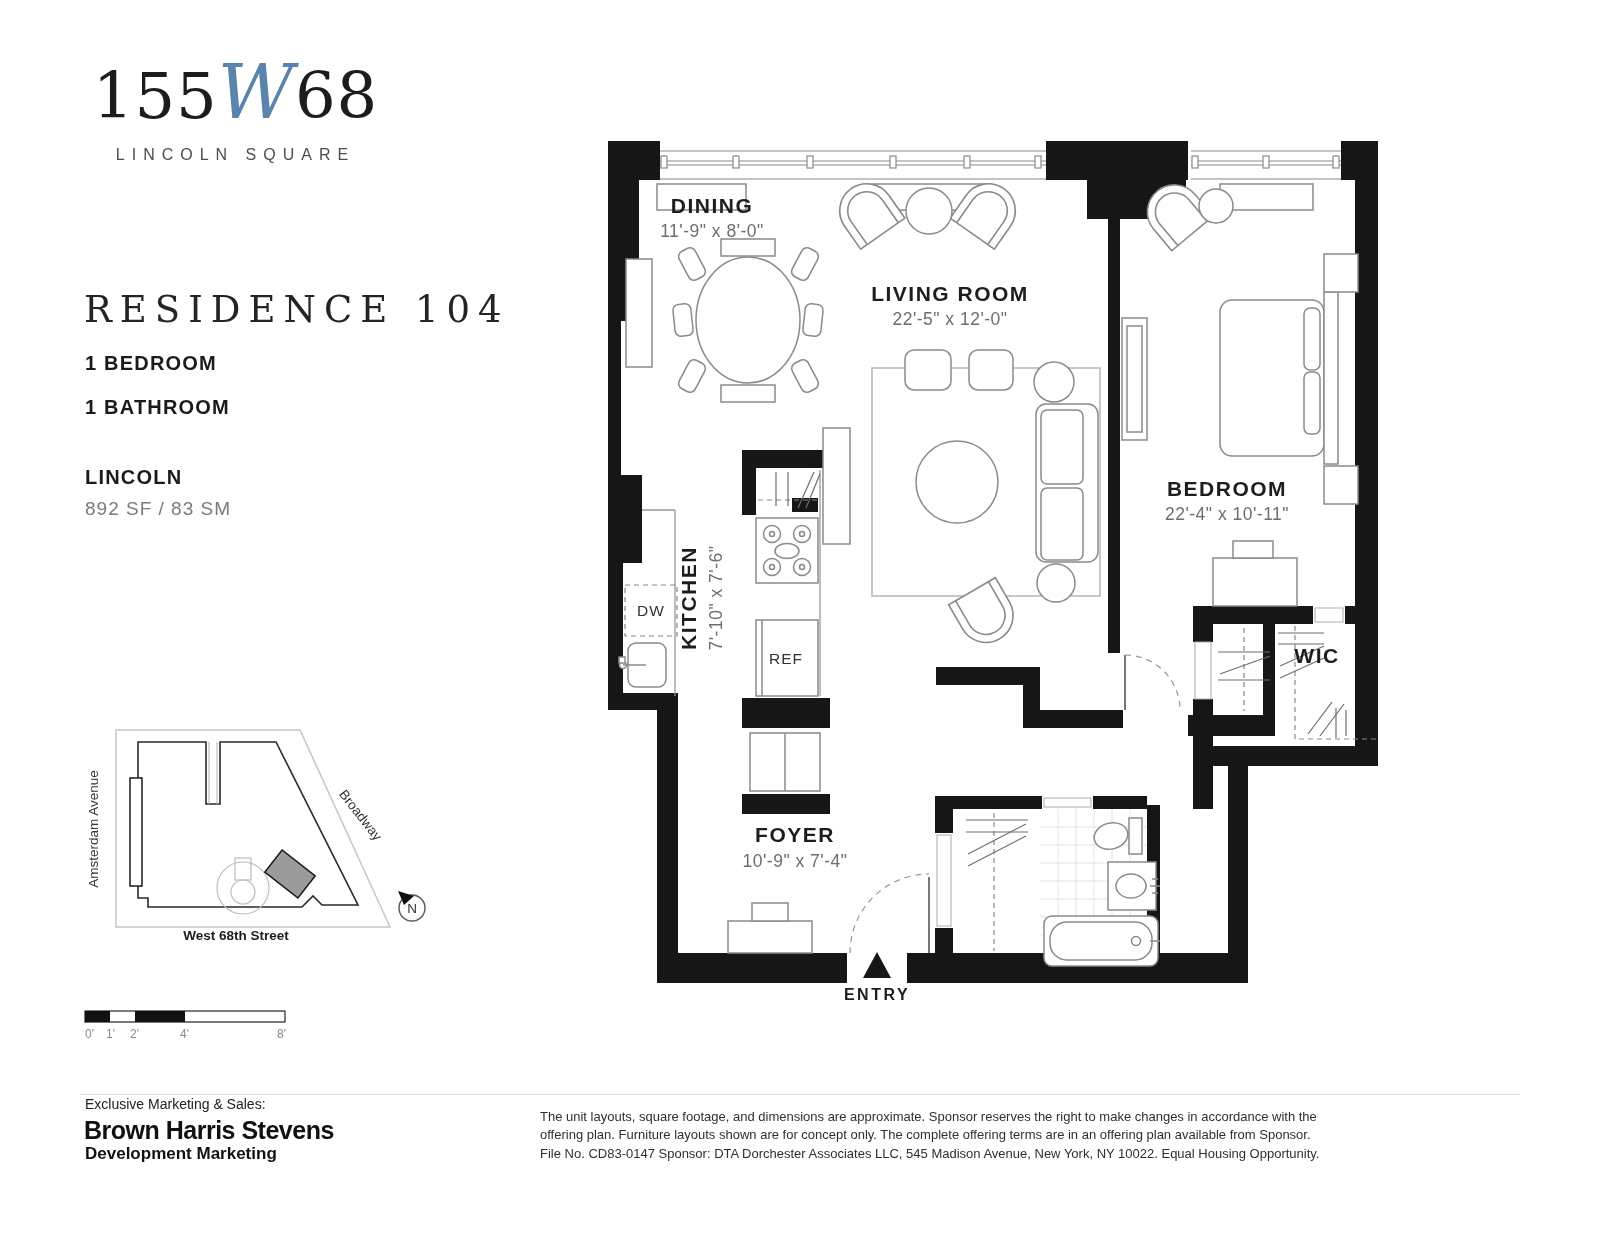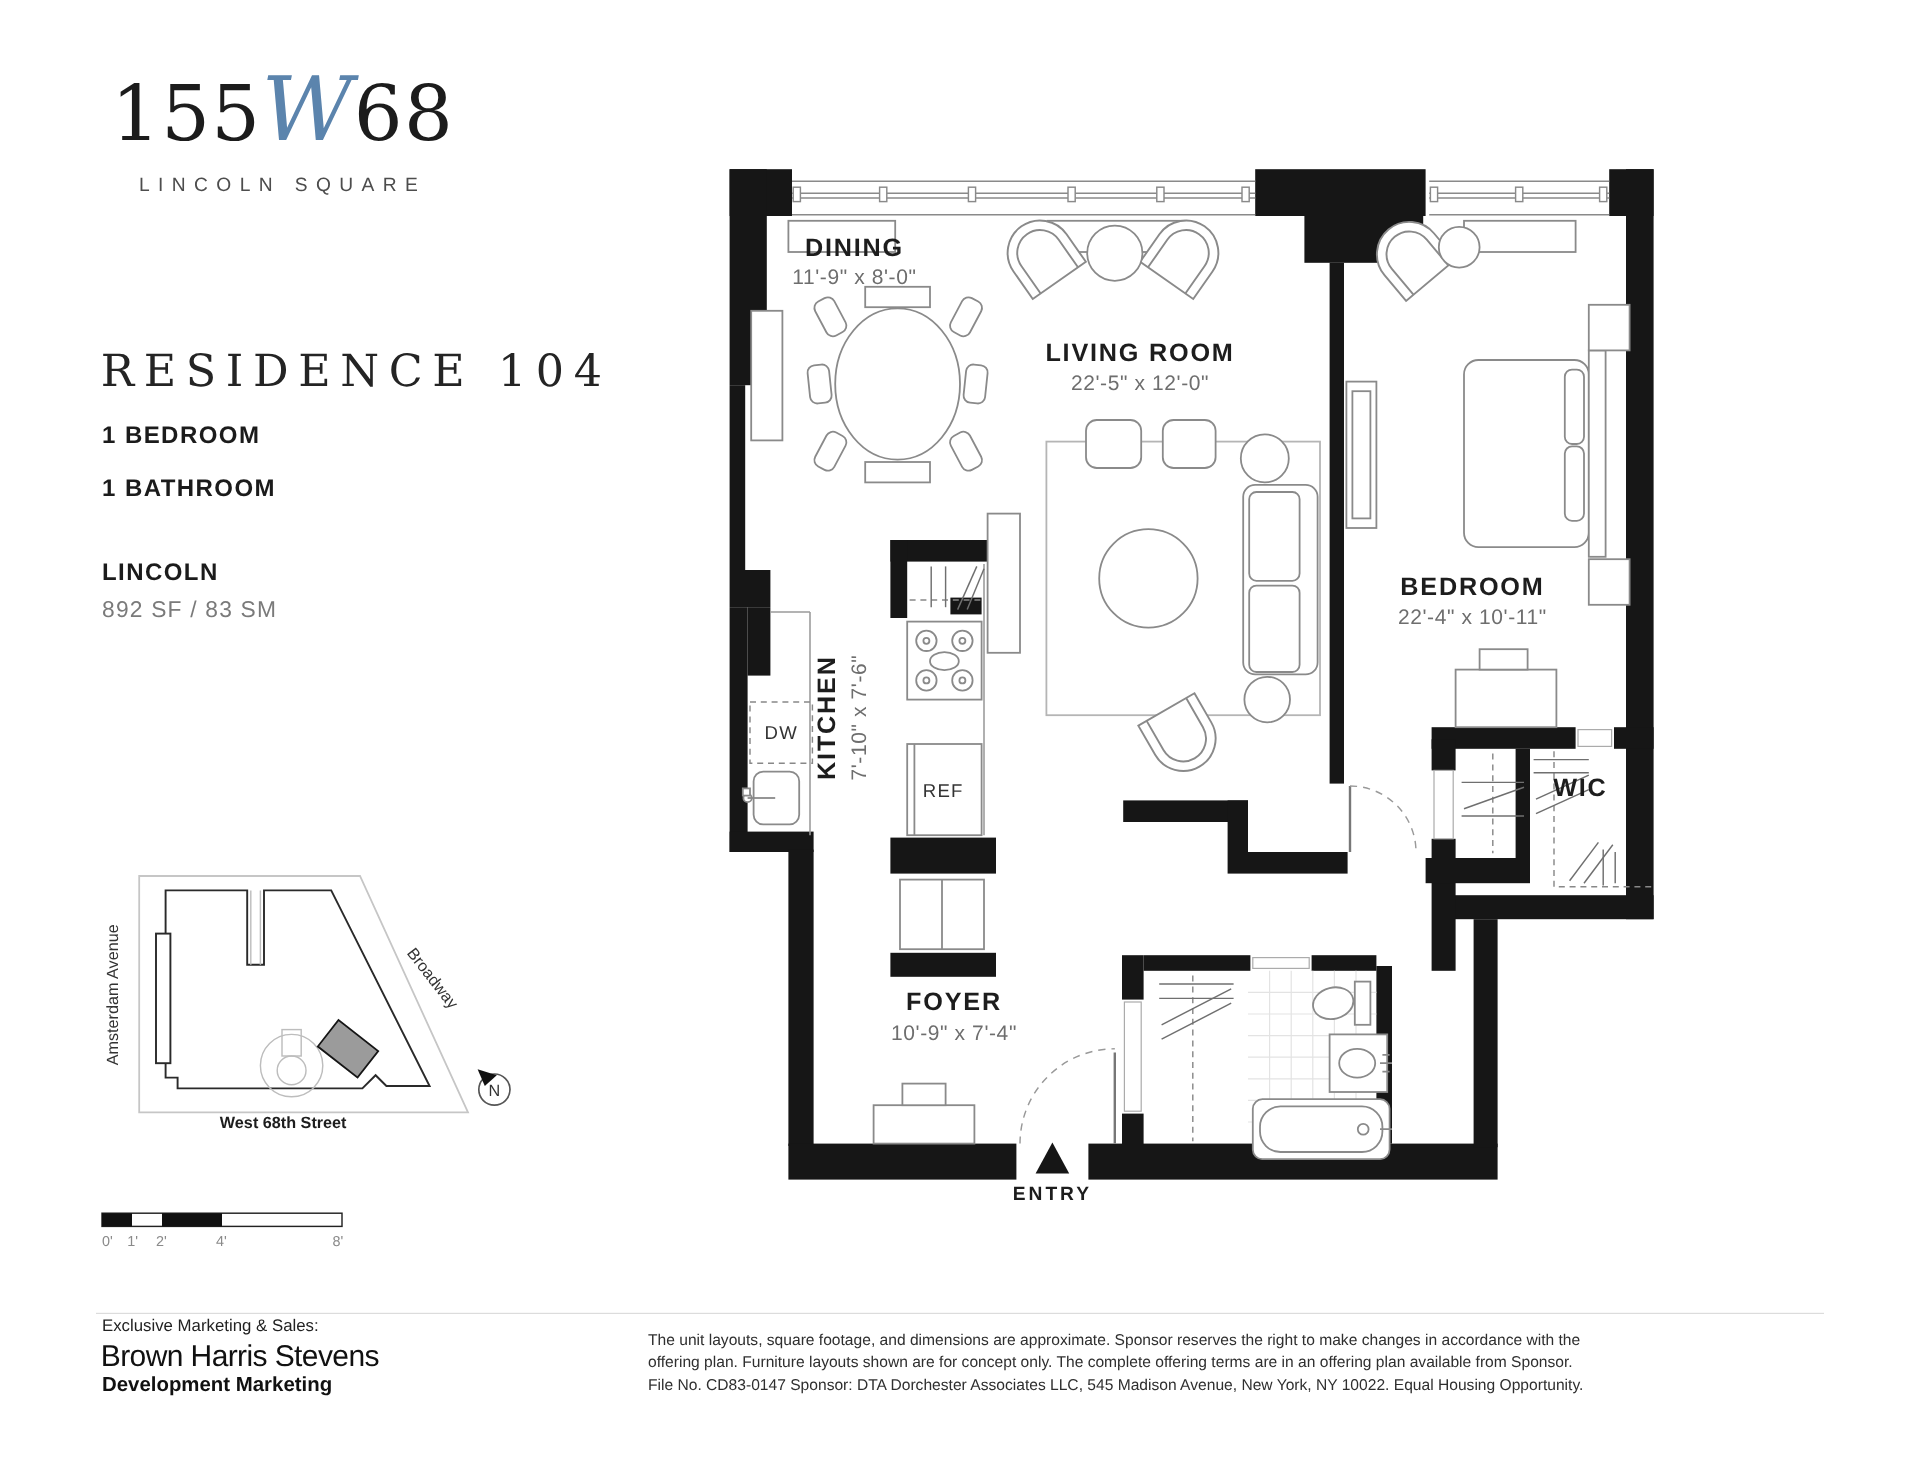--- a/index.html
+++ b/index.html
@@ -24,21 +24,21 @@
   .room-dims{font-family:"Liberation Sans",sans-serif;font-size:17.5px;fill:#6e6e6e;letter-spacing:.5px;}
   .small-label{font-family:"Liberation Sans",sans-serif;font-size:15.5px;fill:#333;letter-spacing:1px;}
   .entry-label{font-family:"Liberation Sans",sans-serif;font-weight:bold;font-size:16px;letter-spacing:2.5px;fill:#1d1d1d;}
   .map-label{font-family:"Liberation Sans",sans-serif;font-size:13.5px;fill:#333;}
   .map-label-b{font-family:"Liberation Sans",sans-serif;font-size:13.5px;fill:#1d1d1d;font-weight:bold;}
   .scale-label{font-family:"Liberation Sans",sans-serif;font-size:12px;fill:#8a8a8a;}
 
   
   .footer-divider{position:absolute;left:80px;right:80px;top:1094px;height:1px;background:#dcdcdc;}
   .footer-excl{position:absolute;left:85px;top:1096px;font-size:14px;color:#222;}
-  .footer-brand{position:absolute;left:84px;top:1116px;font-size:25px;font-weight:400;color:#111;letter-spacing:-0.5px;}
+  .footer-brand{position:absolute;left:84px;top:1116px;font-size:25px;font-weight:700;color:#111;letter-spacing:-0.5px;}
   .footer-brand-sub{position:absolute;left:85px;top:1144px;font-size:17px;font-weight:bold;color:#111;}
   .disclaimer{position:absolute;left:540px;top:1108px;width:920px;text-align:left;
               font-size:13px;line-height:1.42;color:#2f2f2f;}
   .abs{position:absolute;}
 </style>
 </head>
 <body>
 
 <div class="page">
 

